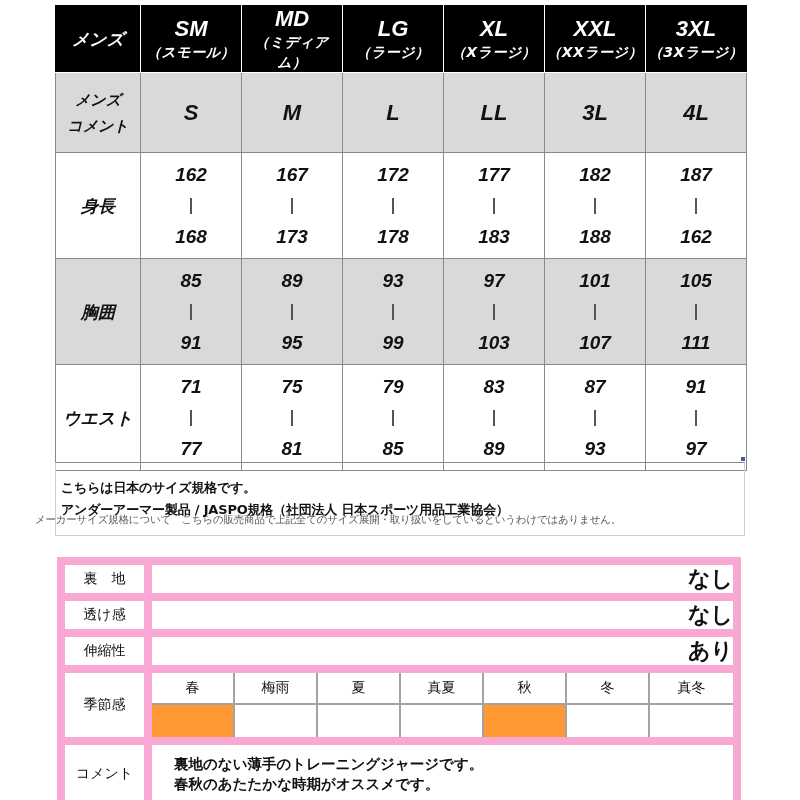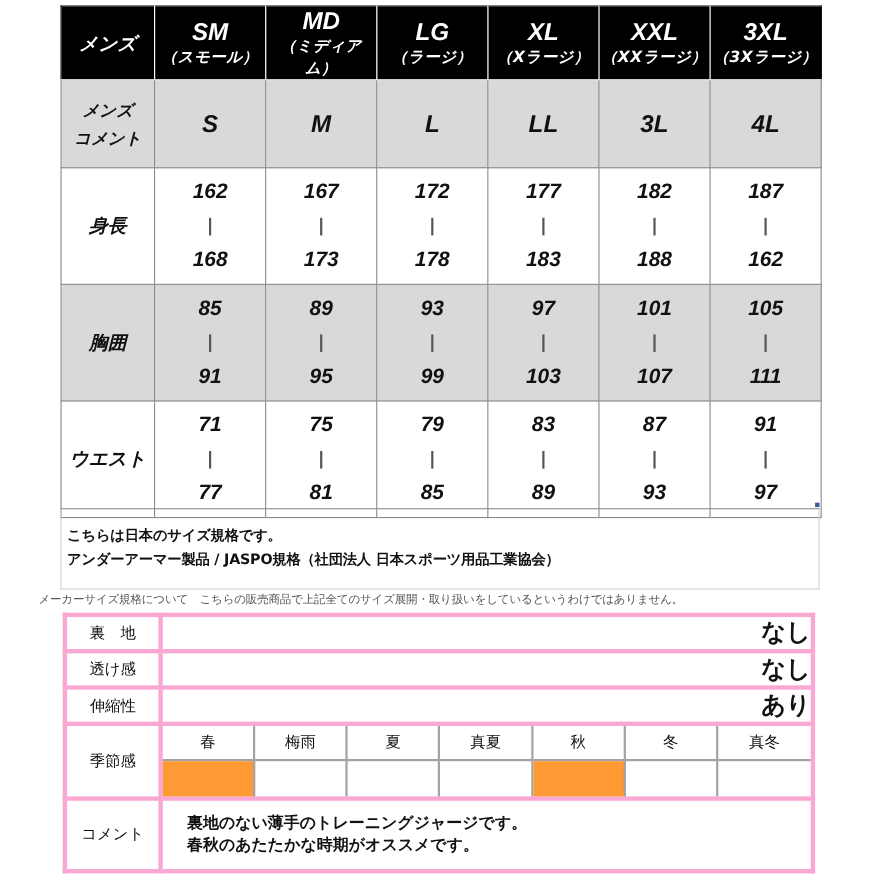--- a/index.html
+++ b/index.html
@@ -33,30 +33,30 @@
 
   
   .note-box {
     position: absolute; left: 55px; top: 462px; width: 690px; height: 74px;
     border: 1px solid #cfcfcf; border-top: 1px solid #8a8a8a; padding: 14px 0 0 5px;
   }
   .note-line { font-size: 13px; font-weight: bold; line-height: 22px; letter-spacing: -0.2px; }
   .corner-mark { position: absolute; right: -1px; top: -6px; width: 4px; height: 4px; background: #3a5a9a; }
 
   .disclaimer {
-    position: absolute; left: 0; top: 538px; width: 656px; text-align: center;
+    position: absolute; left: 0; top: 513px; width: 656px; text-align: center;
     font-size: 10.5px; color: #555; letter-spacing: -0.2px;
   }
 
   
   .spec-table {
     position: absolute; left: 57px; top: 557px; width: 684px;
     border-collapse: collapse; table-layout: fixed; border: 3px solid #a3a3a3;
   }
-  .spec-table td { border: 4px solid #f9a8d4; vertical-align: middle; }
+  .spec-table td { border: 8px solid #f9a8d4; vertical-align: middle; }
   .spec-label { width: 87px; text-align: center; font-size: 14px; }
   .spec-value { padding-left: 14px; font-size: 22px; font-weight: bold; height: 33px; line-height: 28px; text-align: right; }
   .season-wrap { padding: 0; }
   .season-grid { display: grid; grid-template-columns: repeat(7, 1fr); }
   .season-name { height: 32px; display: flex; align-items: center; justify-content: center; font-size: 14px; border-right: 2px solid #a3a3a3; border-bottom: 2px solid #a3a3a3; }
   .season-mark { height: 32px; border-right: 2px solid #a3a3a3; }
   .season-name:nth-child(7), .season-mark:nth-child(14) { border-right: none; }
   .season-mark.on { background: #ff9933; }
   .comment-cell { padding-left: 22px; height: 66px; }
   .comment-line { font-size: 14.5px; font-weight: bold; line-height: 20px; }

